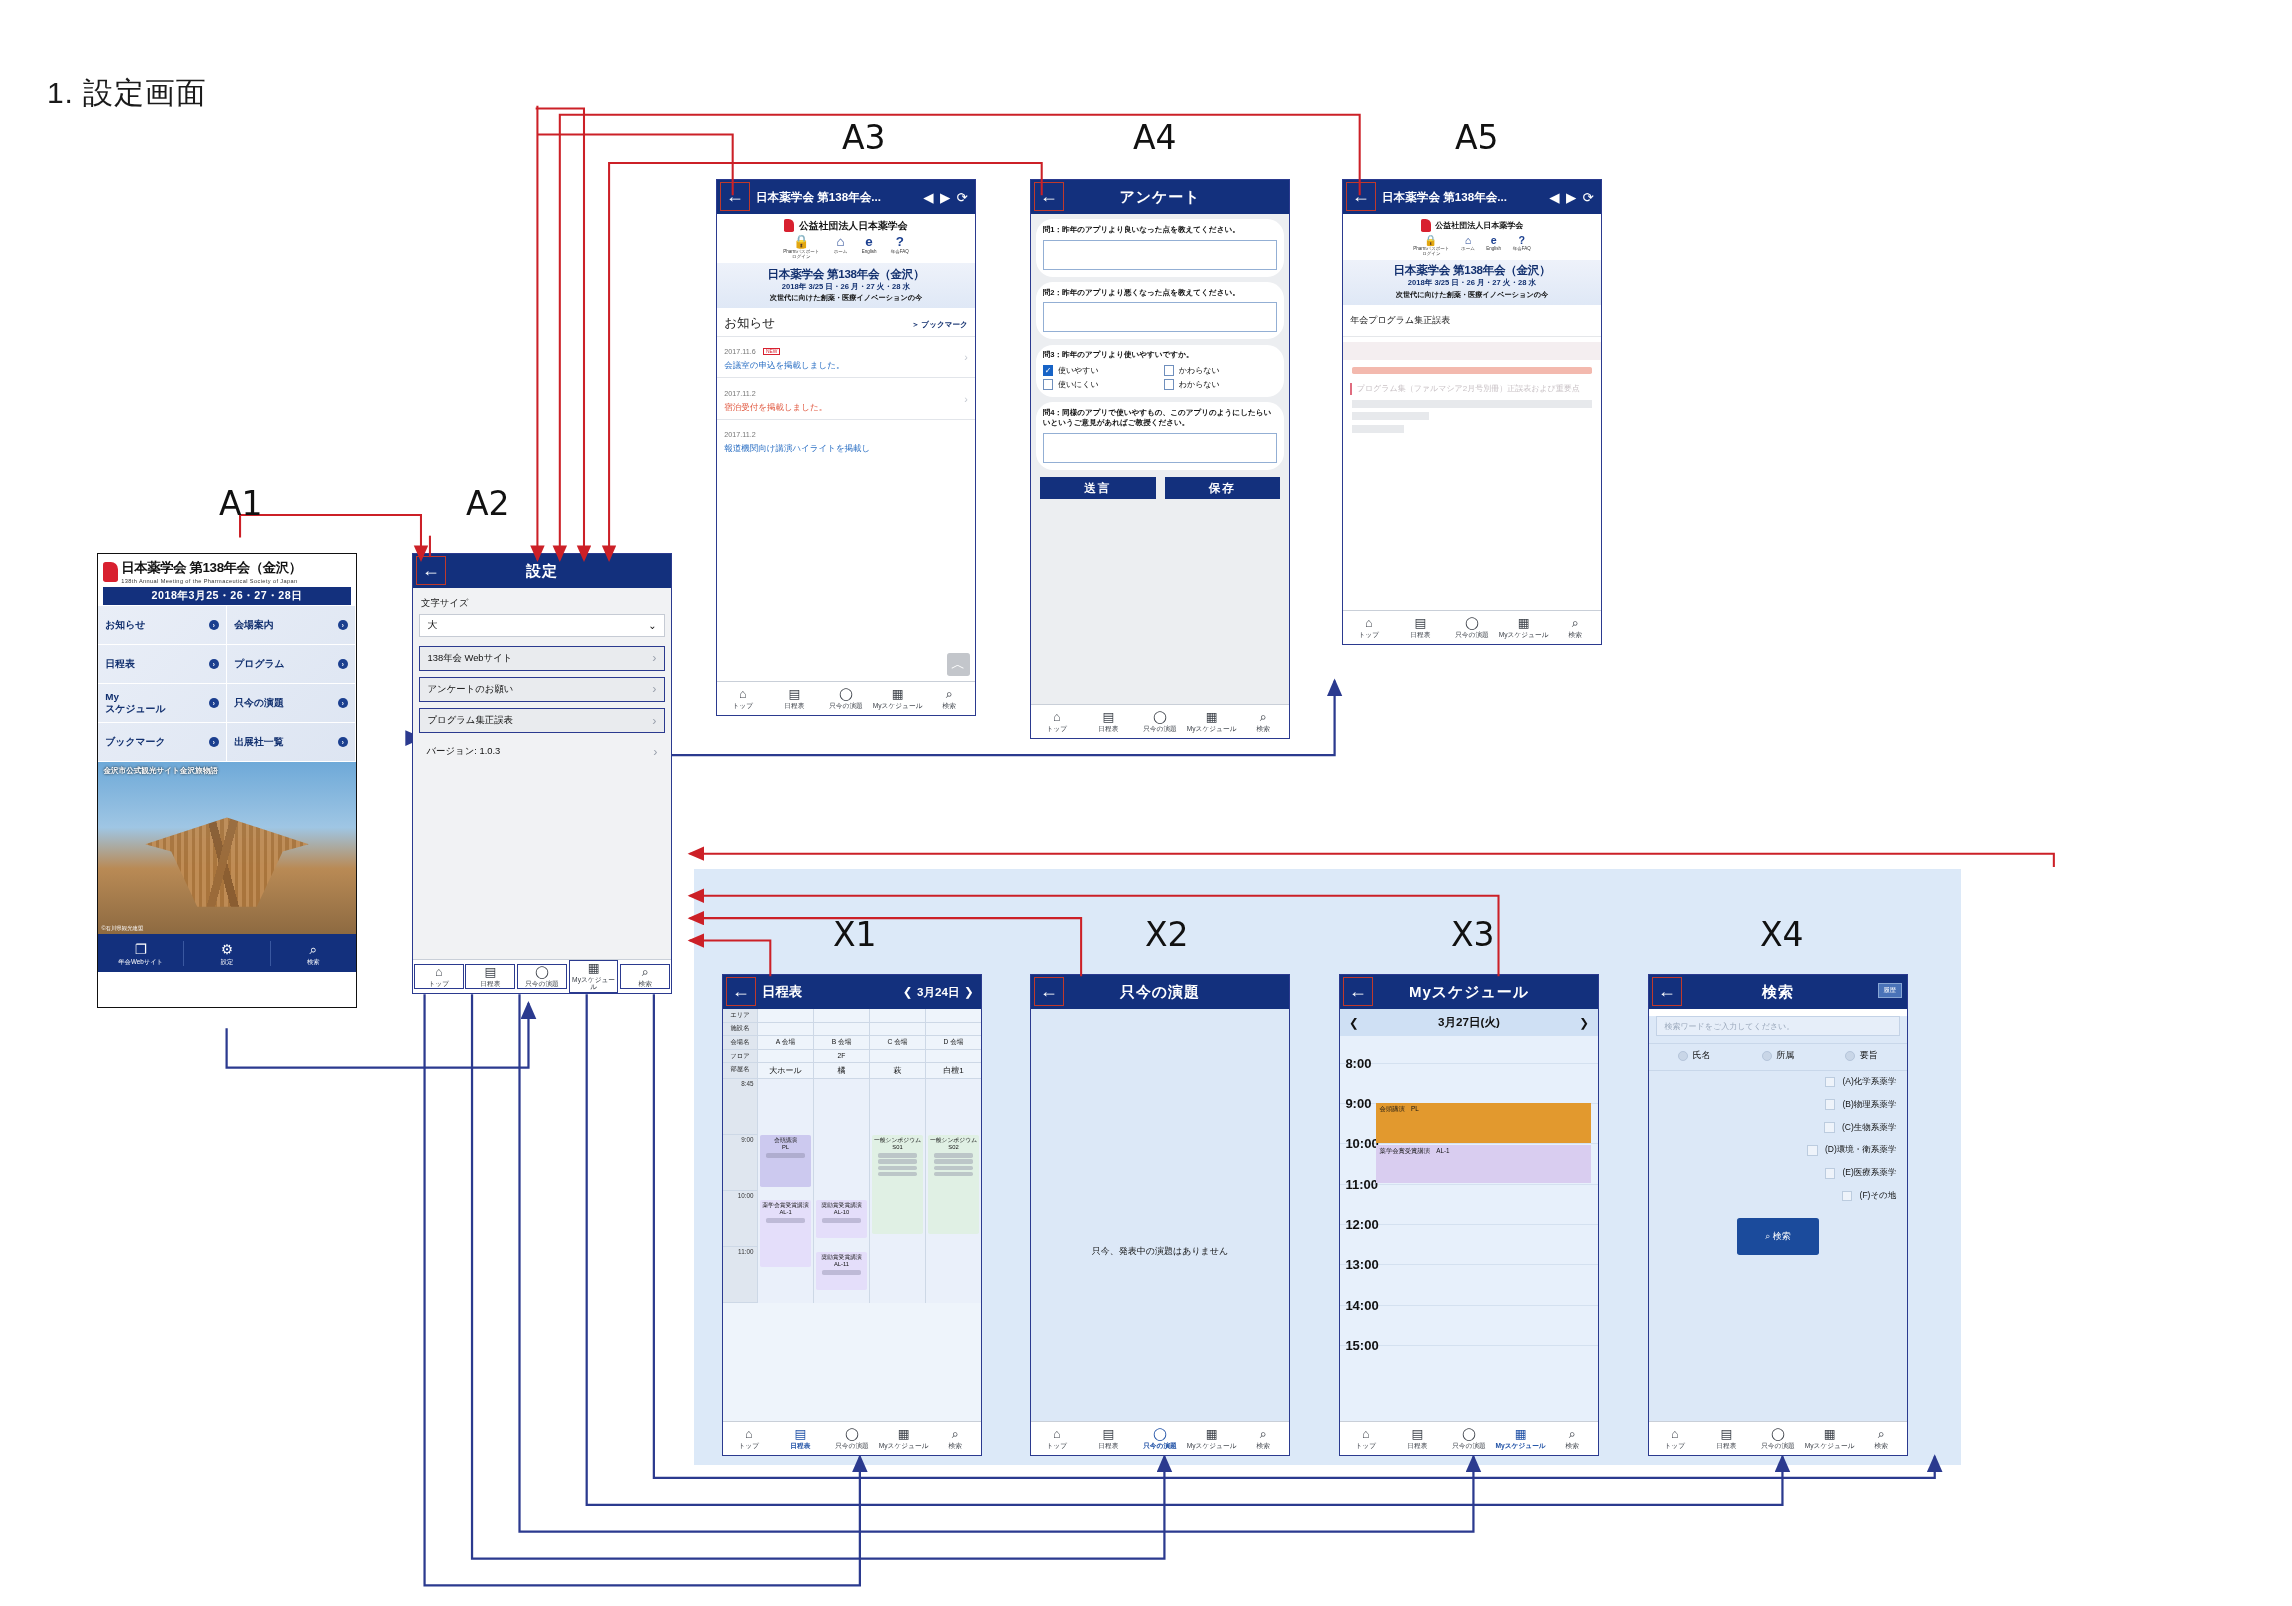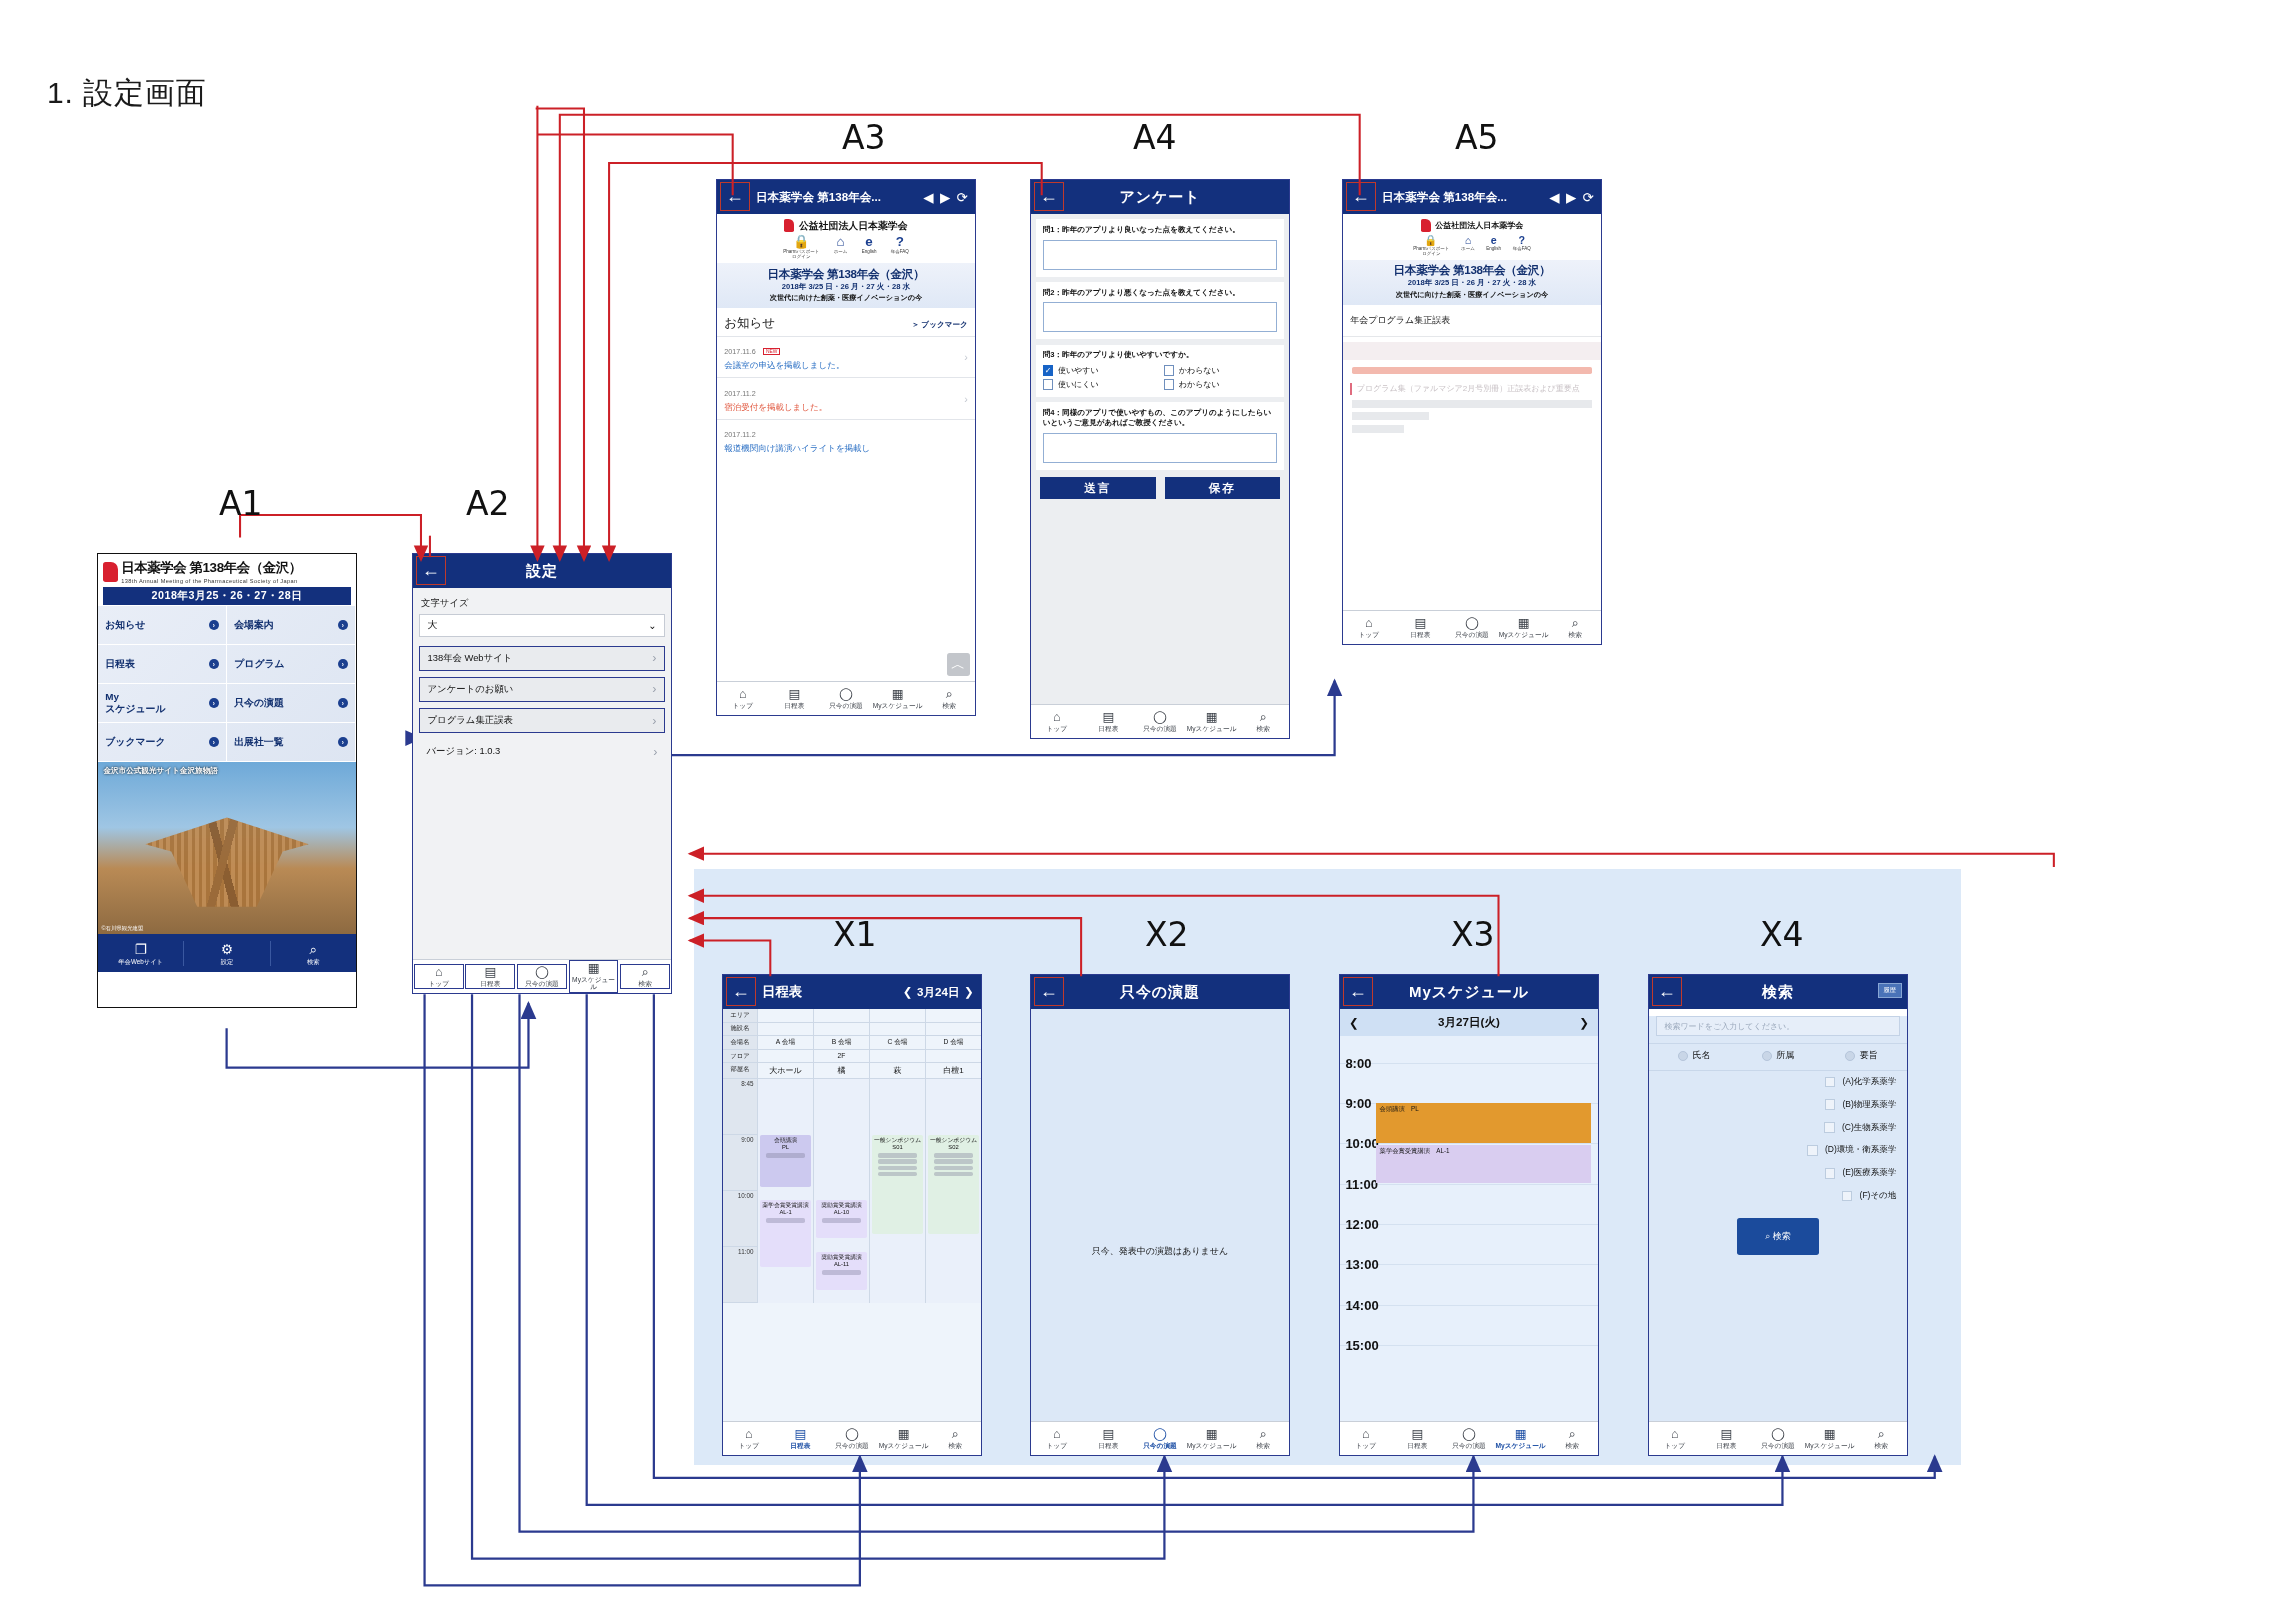--- a/index.html
+++ b/index.html
@@ -146,21 +146,21 @@
   .nitem .ar { position:absolute; right:7.2px; top:50%; transform:translateY(-50%);
                color:#c2c7cf; font-size:10.7px;}
   .lnkblue { color:#2a6fc4; }
   .lnkred { color:#e0553c; }
   .totop { position:absolute; right:5.4px; bottom:39px; width:23px; height:23px;
            background:#c3c6cb; color:#fff; display:flex; align-items:center;
            justify-content:center; font-size:14.3px; border-radius:2.7px;}
 
   
   .svbody { background:#eceef1; height:calc(100% - 34px); padding:5.4px 5.4px 0; overflow:hidden;}
-  .svcard { background:#fff; padding:5.4px 6.3px 7.2px; margin-bottom:5.4px;}
+  .svcard { background:#fff; padding:5.4px 6.3px 7.2px; margin-bottom:5.4px;border-radius:17px;}
   .svq { font-size:7.6px; color:#111; font-weight:bold; line-height:1.35;}
   .svin { border:0.9px solid #93afd4; height:30px; margin-top:4.5px; background:#fff;}
   .svopts { display:grid; grid-template-columns:1fr 1fr; gap:2.7px 7.2px; margin-top:4.5px;}
   .svopt { display:flex; align-items:center; gap:4.5px; font-size:8px; color:#111;}
   .cbx { width:10.7px;height:10.7px;border:0.9px solid #6f8fbd;background:#fff;flex:none;}
   .cbx.on { background:#1763c6; border-color:#1763c6; color:#fff; font-size:8px;
             display:flex;align-items:center;justify-content:center;}
   .svbtns { display:flex; gap:9px; padding:1.8px 3.6px 0;}
   .svbtn { flex:1; background:#13307d; color:#fff; text-align:center;
            font-size:11.6px; font-weight:bold; padding:3.6px 0; letter-spacing:1.8px;}

